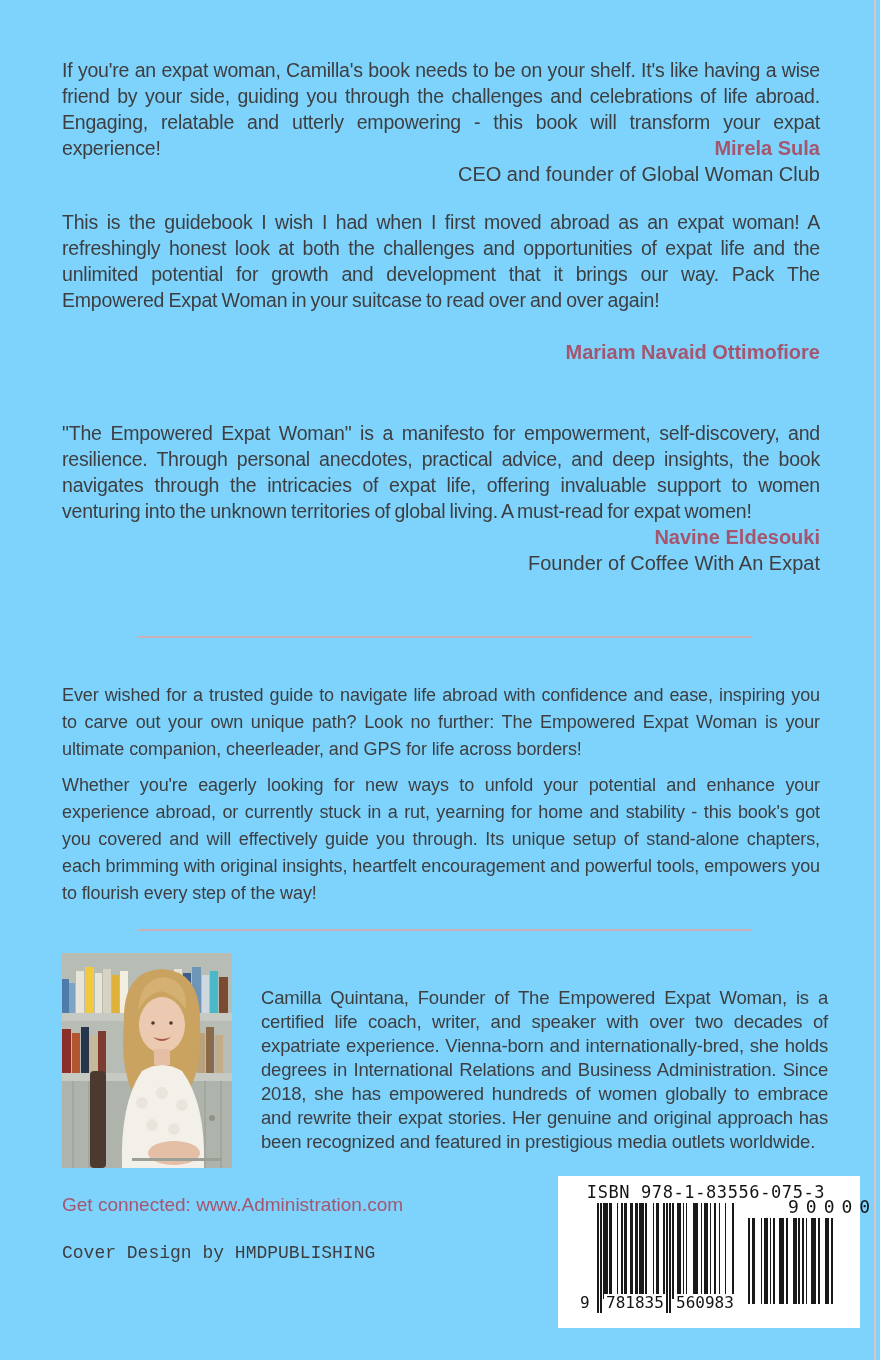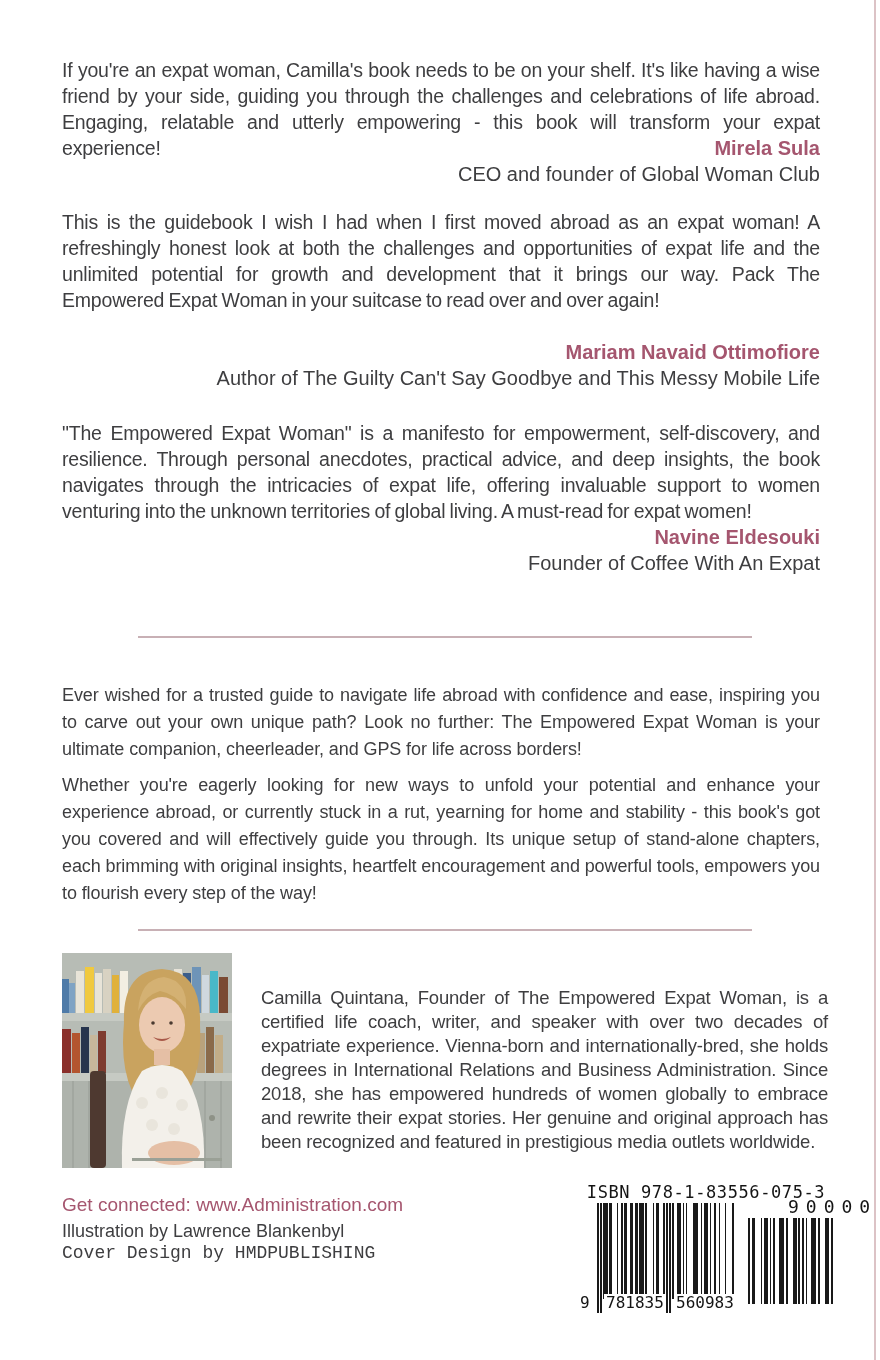--- a/index.html
+++ b/index.html
@@ -8,21 +8,21 @@
     --heading-accent:#ab4e6e;
     --text:#3e3e40;
     --divider:#c8b0b5;
     --edge:#dcc3c6;
     --ink:#191919;
   }
   #cover{
     position:relative;
     width:880px;height:1360px;
     margin:0 auto;
-    background:#ffffff;
+    background:#7dd3fc;
     overflow:hidden;
     font-family:"Liberation Sans", sans-serif;
     color:var(--text);
   }
   .abs{position:absolute;}
   .quote{
     width:758px;left:62px;
     font-size:19.5px;line-height:26px;
     letter-spacing:-0.2px;word-spacing:-1px;
     text-align:justify;
@@ -86,21 +86,20 @@
   <div class="abs" style="top:57px;left:62px;width:758px;">
     <div style="height:104px;"></div>
     <div class="attrib-name inline">Mirela Sula</div>
     <div class="attrib-role">CEO and founder of Global Woman Club</div>
   </div>
 
   <div class="abs quote" style="top:209px;">This is the guidebook I wish I had when I first moved abroad as an expat woman! A refreshingly honest look at both the challenges and opportunities of expat life and the unlimited potential for growth and development that it brings our way. Pack The Empowered Expat Woman in your suitcase to read over and over again!</div>
   <div class="abs" style="top:209px;left:62px;width:758px;">
     <div style="height:130px;"></div>
     <div class="attrib-name">Mariam Navaid Ottimofiore</div>
-    <div class="attrib-role">Author of The Guilty Can't Say Goodbye and This Messy Mobile Life</div>
   </div>
 
   <div class="abs quote" style="top:420px;">"The Empowered Expat Woman" is a manifesto for empowerment, self-discovery, and resilience. Through personal anecdotes, practical advice, and deep insights, the book navigates through the intricacies of expat life, offering invaluable support to women venturing into the unknown territories of global living. A must-read for expat women!</div>
   <div class="abs" style="top:420px;left:62px;width:758px;">
     <div style="height:130px;"></div>
     <div class="attrib-name inline">Navine Eldesouki</div>
     <div class="attrib-role">Founder of Coffee With An Expat</div>
   </div>
 
   <div class="abs divider" style="top:636px;"></div>
@@ -173,21 +172,20 @@
       <circle cx="112" cy="176" r="6" fill="#e9e5dc"></circle>
 
       <ellipse cx="112" cy="200" rx="26" ry="12" fill="#e5bfa5"></ellipse>
       <rect x="70" y="205" width="90" height="3" fill="#9aa096"></rect>
     </svg>
   </div>
 
   <div class="abs bio">Camilla Quintana, Founder of The Empowered Expat Woman, is a certified life coach, writer, and speaker with over two decades of expatriate experience. Vienna-born and internationally-bred, she holds degrees in International Relations and Business Administration. Since 2018, she has empowered hundreds of women globally to embrace and rewrite their expat stories. Her genuine and original approach has been recognized and featured in prestigious media outlets worldwide.</div>
 
   <div class="abs connect">Get connected: www.Administration.com</div>
-  <div class="abs credit" style="top:1220px;">Illustration by Lawrence Blankenbyl</div>
   <div class="abs credit" style="top:1242px;font-family:Liberation Mono, monospace;">Cover Design by HMDPUBLISHING</div>
 
   <div class="abs" style="left:558px;top:1176px;width:302px;height:152px;background:#ffffff;">
     <div class="abs mono isbn-label" style="left:7px;top:6px;">ISBN 978-1-83556-075-3</div>
 
     <div class="abs" style="left:39px;top:27px;">
       <svg id="ean13-svg" width="143" height="110" viewBox="0 0 143 110" shape-rendering="crispEdges">
           <rect x="0.00" y="0" width="1.55" height="110" fill="#191919"></rect>
           <rect x="3.00" y="0" width="1.55" height="110" fill="#191919"></rect>
           <rect x="6.00" y="0" width="1.55" height="96" fill="#191919"></rect>

